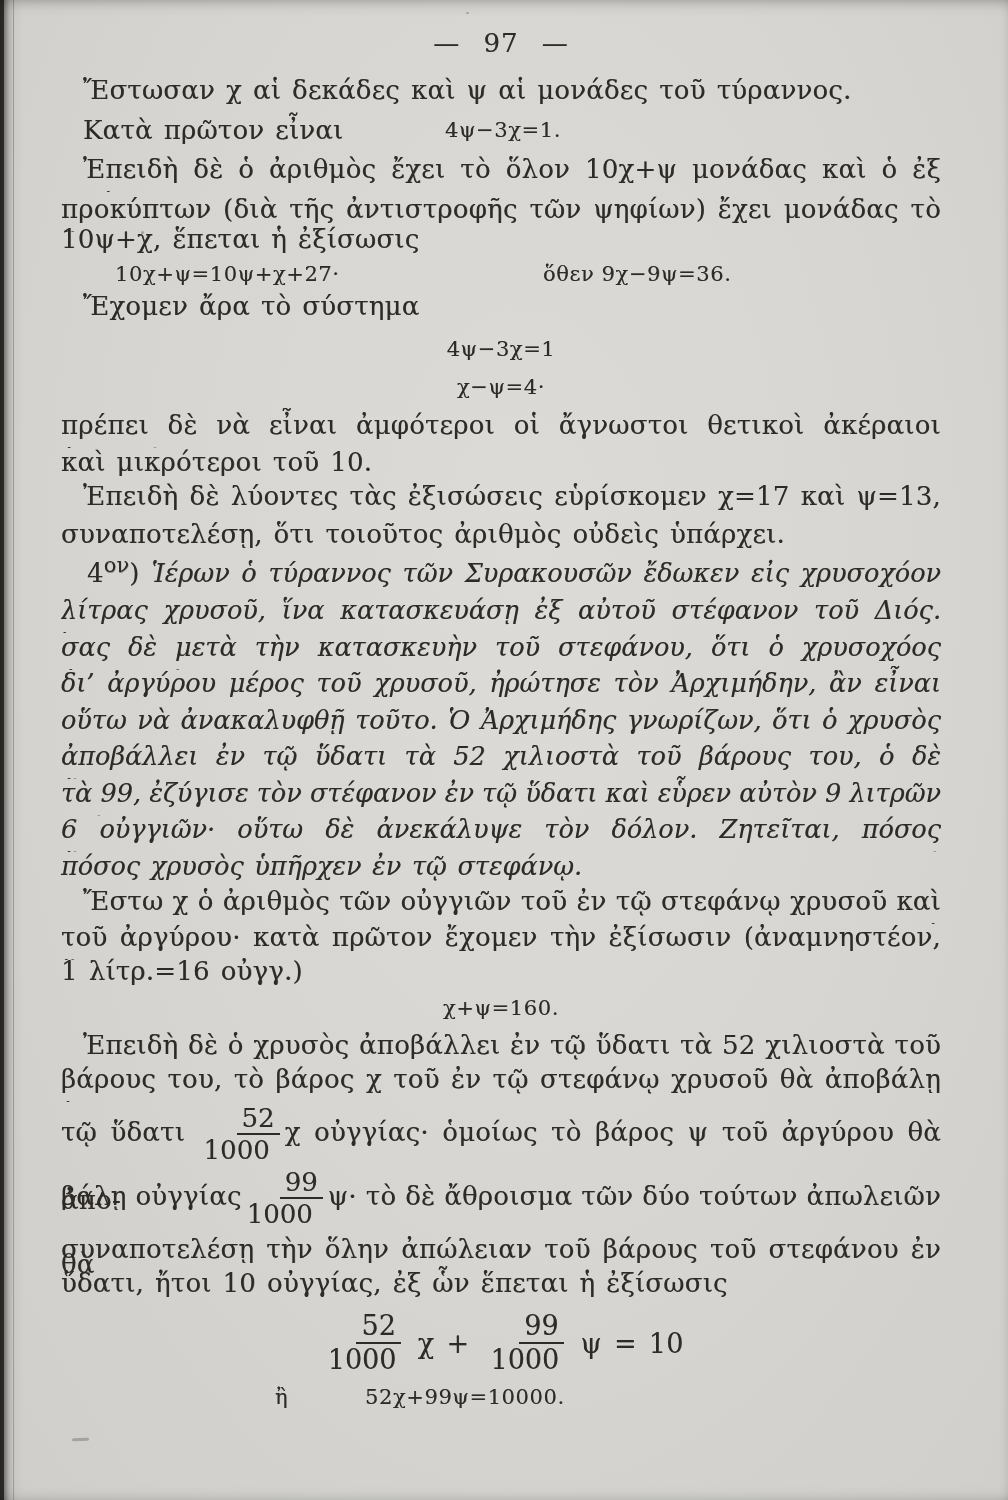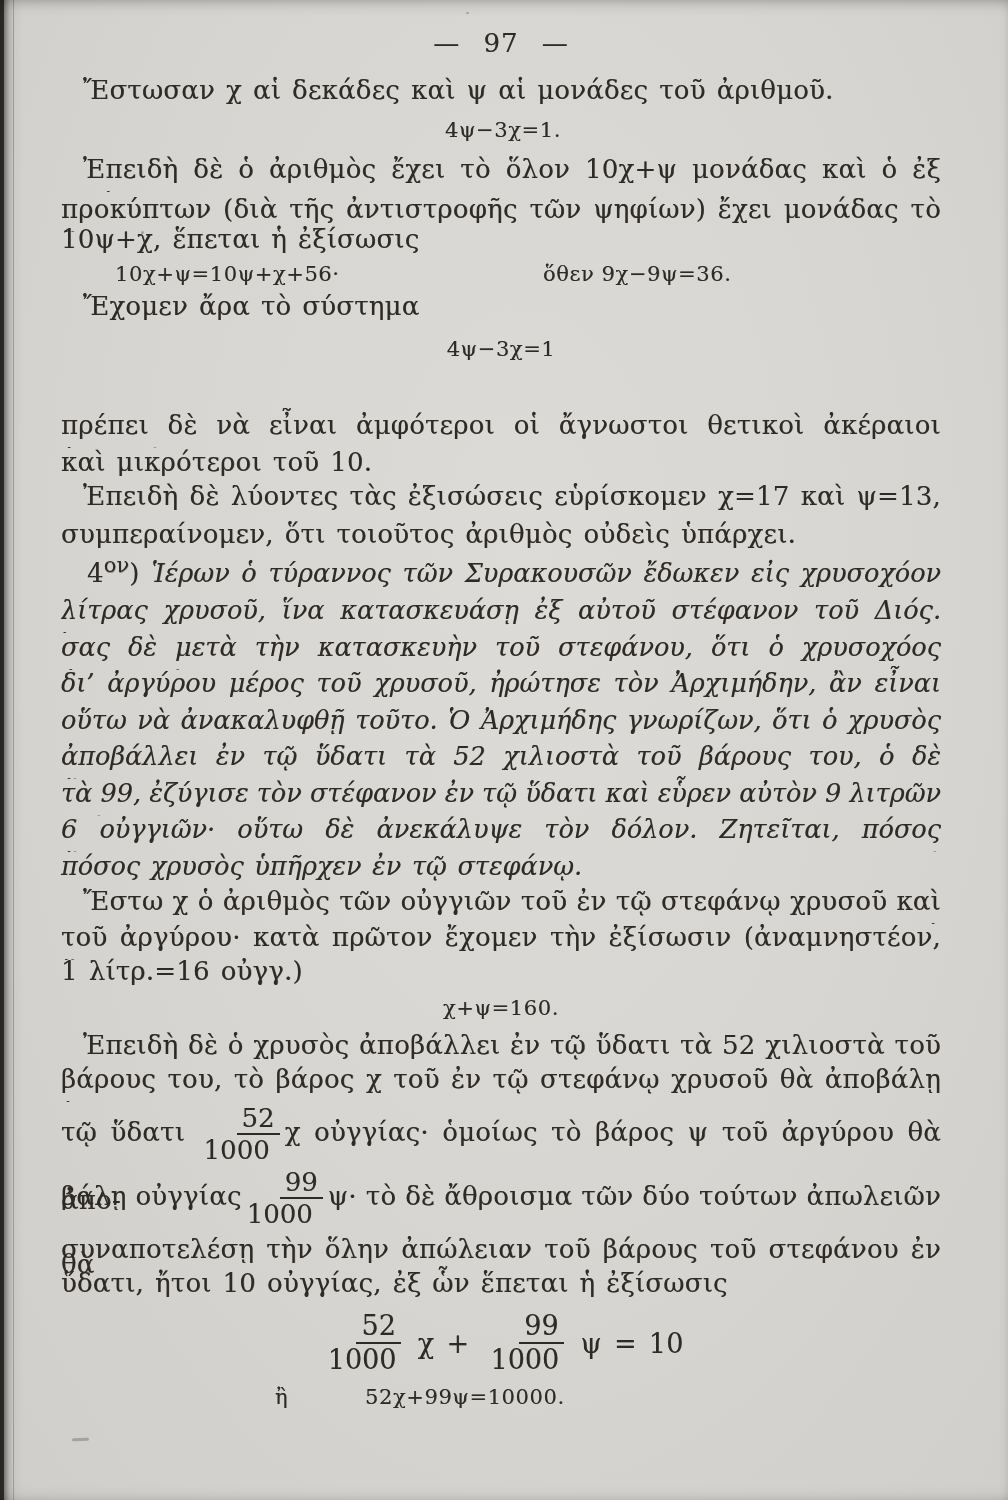--- a/index.html
+++ b/index.html
@@ -59,41 +59,42 @@
 </style>
 </head>
 <body>
 
 <div class="page">
   <div class="edge-dark"></div>
   <div class="edge-gutter"></div>
 
   <div class="line center pagenum" style="top:26px">— 97 —</div>
 
-  <div class="line ind" style="top:73px">Ἔστωσαν χ αἱ δεκάδες καὶ ψ αἱ μονάδες τοῦ ἀριθμοῦ.</div>
+  <div class="line ind" style="top:73px">Ἔστωσαν χ αἱ δεκάδες καὶ ψ αἱ μονάδες τοῦ τύραννος.</div>
 
-  <div class="line ind" style="top:113px"><span class="abs eq" style="left:384px">4ψ−3χ=1.</span></div>
+  <div class="line ind" style="top:113px"><span>Κατὰ πρῶτον εἶναι</span><span class="abs eq" style="left:384px">4ψ−3χ=1.</span></div>
 
   <div class="line ind just" style="top:152px">Ἐπειδὴ δὲ ὁ ἀριθμὸς ἔχει τὸ ὅλον 10χ+ψ μονάδας καὶ ὁ ἐξ αὐτοῦ</div>
   <div class="line just" style="top:192px">προκύπτων (διὰ τῆς ἀντιστροφῆς τῶν ψηφίων) ἔχει μονάδας τὸ ὅλον</div>
   <div class="line" style="top:222px">10ψ+χ, ἕπεται ἡ ἐξίσωσις</div>
 
   <div class="line" style="top:257px">
-      <span class="abs eq" style="left:54px">10χ+ψ=10ψ+χ+56·</span>
+      <span class="abs eq" style="left:54px">10χ+ψ=10ψ+χ+27·</span>
       <span class="abs eq" style="left:482px">ὅθεν 9χ−9ψ=36.</span>
     </div>
 
   <div class="line ind" style="top:289px">Ἔχομεν ἄρα τὸ σύστημα</div>
 
   <div class="line center eq" style="top:332px">4ψ−3χ=1</div>
+  <div class="line center eq" style="top:370px">χ−ψ=4·</div>
 
   <div class="line just" style="top:408px">πρέπει δὲ νὰ εἶναι ἀμφότεροι οἱ ἄγνωστοι θετικοὶ ἀκέραιοι ἀριθμοὶ</div>
   <div class="line" style="top:445px">καὶ μικρότεροι τοῦ 10.</div>
   <div class="line ind just" style="top:479px">Ἐπειδὴ δὲ λύοντες τὰς ἐξισώσεις εὑρίσκομεν χ=17 καὶ ψ=13,</div>
-  <div class="line" style="top:517px">συμπεραίνομεν, ὅτι τοιοῦτος ἀριθμὸς οὐδεὶς ὑπάρχει.</div>
+  <div class="line" style="top:517px">συναποτελέσῃ, ὅτι τοιοῦτος ἀριθμὸς οὐδεὶς ὑπάρχει.</div>
 
   <div class="line just" style="top:556px;padding-left:26px;width:854px"><span class="rm">4</span><sup class="ord rm">ον</sup><span class="rm">)</span> <span class="it">Ἱέρων ὁ τύραννος τῶν Συρακουσῶν ἔδωκεν εἰς χρυσοχόον 10</span></div>
 
   <div class="line just it" style="top:593px">λίτρας χρυσοῦ, ἵνα κατασκευάσῃ ἐξ αὐτοῦ στέφανον τοῦ Διός. Ὑποπτεύ-</div>
   <div class="line just it" style="top:630px">σας δὲ μετὰ τὴν κατασκευὴν τοῦ στεφάνου, ὅτι ὁ χρυσοχόος ἀντικατέστησε</div>
   <div class="line just it" style="top:666px">δι’ ἀργύρου μέρος τοῦ χρυσοῦ, ἠρώτησε τὸν Ἀρχιμήδην, ἂν εἶναι δυ-</div>
   <div class="line just it" style="top:703px">οὕτω νὰ ἀνακαλυφθῇ τοῦτο. Ὁ Ἀρχιμήδης γνωρίζων, ὅτι ὁ χρυσὸς</div>
   <div class="line just it" style="top:739px">ἀποβάλλει ἐν τῷ ὕδατι τὰ 52 χιλιοστὰ τοῦ βάρους του, ὁ δὲ ἄργυρος</div>
   <div class="line just it" style="top:776px">τὰ 99, ἐζύγισε τὸν στέφανον ἐν τῷ ὕδατι καὶ εὗρεν αὐτὸν 9 λιτρῶν καὶ</div>
   <div class="line just it" style="top:812px">6 οὐγγιῶν· οὕτω δὲ ἀνεκάλυψε τὸν δόλον. Ζητεῖται, πόσος ἄργυρος καὶ</div>

